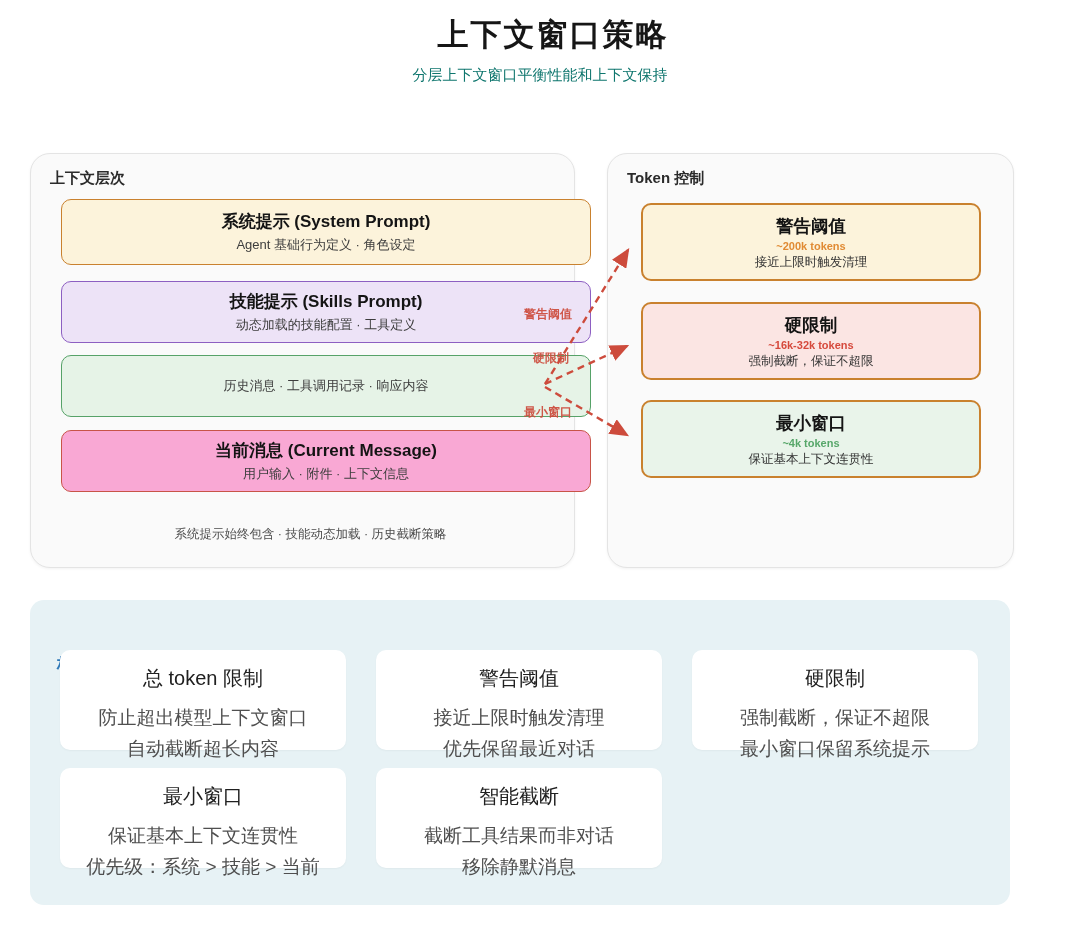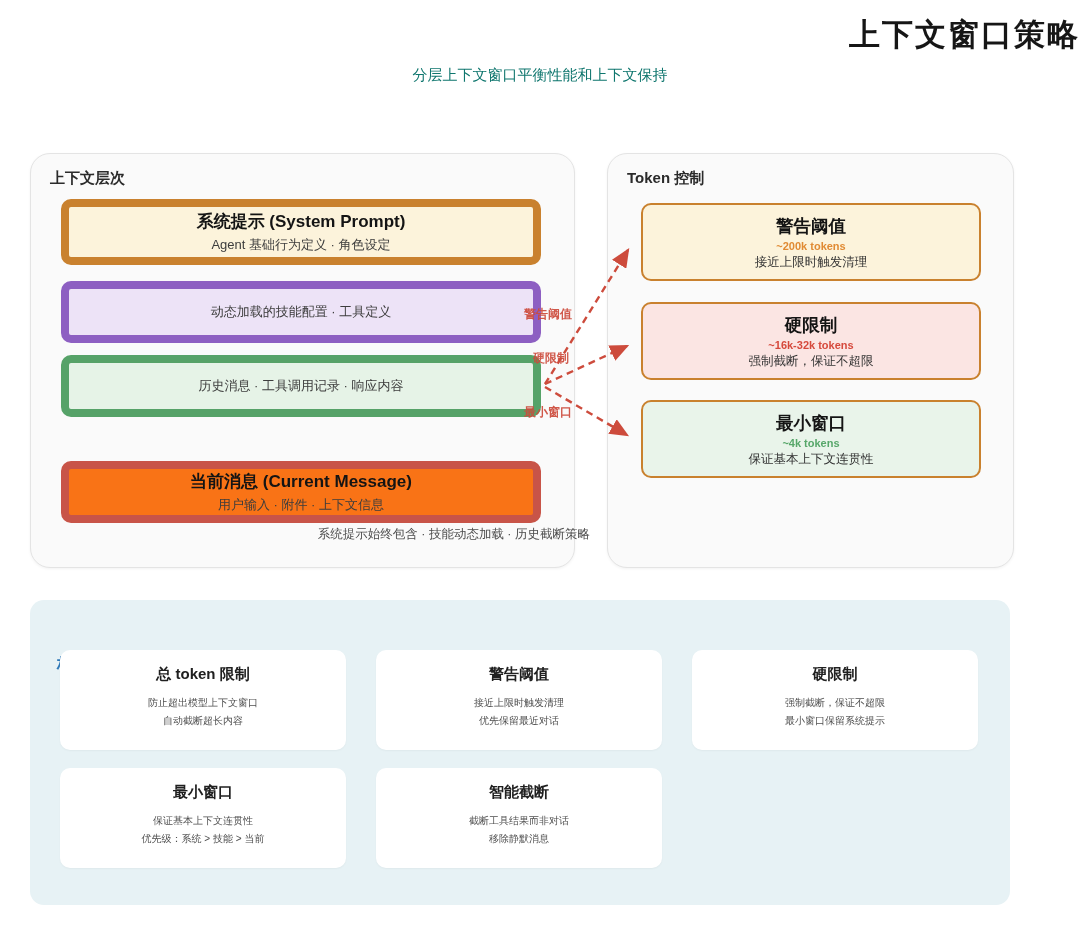--- a/index.html
+++ b/index.html
@@ -6,21 +6,21 @@
   html,body { background:#ffffff; }
   body {
     position:relative;
     width:1080px; height:942px;
     font-family:"Liberation Sans","DejaVu Sans",sans-serif;
     color:#1a1a1a;
     overflow:hidden;
   }
   .page-title {
     position:absolute; top:14px; left:0; width:100%;
-    text-align:right; font-size:31px; font-weight:800; color:#161616;
+    text-align:center; font-size:31px; font-weight:800; color:#161616;
     letter-spacing:2px;
     padding-left:26px;
   }
   .page-subtitle {
     position:absolute; top:66px; left:0; width:100%;
     text-align:center; font-size:15px; color:#0f766e;
   }
   .panel {
     position:absolute;
     background:#fafafa;
@@ -29,34 +29,34 @@
     box-shadow:0 1px 3px rgba(0,0,0,0.05);
   }
   .panel-header {
     position:absolute; top:15px; left:19px;
     font-size:15px; font-weight:600; color:#2b2b2b;
   }
   .panel-left  { left:30px;  top:153px; width:545px; height:415px; }
   .panel-right { left:607px; top:153px; width:407px; height:415px;text-align:right; }
 
   .layer-box {
-    position:absolute; left:30px; width:480px; height:62px;
-    border:8px solid #ec4899; border-radius:10px;
+    position:absolute; left:30px; width:530px; height:62px;
+    border:1px solid #ec4899; border-radius:10px;
     display:flex; flex-direction:column; align-items:center; justify-content:center;
     gap:3px;
   }
   .layer-box .box-title { font-size:17px; font-weight:700; color:#141414; }
   .layer-box .box-desc  { font-size:13px; color:#3d3d3d; }
   .lb1 { top:45px; height:66px; }
   .lb2 { top:127px; }
   .lb3 { top:201px; }
   .lb4 { top:276px; }
   .panel-footnote {
-    position:absolute; top:372px; left:16px; width:100%;
-    text-align:right; font-size:12.5px; color:#4c4c4c;
+    position:absolute; top:372px; left:8px; width:100%;
+    text-align:center; font-size:12.5px; color:#4c4c4c;
   }
 
   .token-box {
     position:absolute; left:33px; width:340px; height:78px;
     border:2px solid #c9812e; border-radius:10px;
     display:flex; flex-direction:column; align-items:center; justify-content:center;
     gap:2px;
   }
   .token-box .box-title   { font-size:17.5px; font-weight:700; color:#141414; }
   .token-box .token-value { font-size:11px; font-weight:600; }
@@ -86,46 +86,47 @@
     position:absolute; left:30px; top:50px; width:918px;
     display:grid; grid-template-columns:repeat(3,1fr);
     column-gap:30px; row-gap:18px;
   }
   .strategy-card {
     height:100px; background:#ffffff; border-radius:10px;
     box-shadow:0 1px 2px rgba(0,0,0,0.04);
     display:flex; flex-direction:column; align-items:center;
     padding-top:15px;
   }
-  .strategy-card .card-title { font-size:15px; font-weight:700; color:#202020; margin-bottom:9px; }
-  .strategy-card .card-line  { font-size:10px; color:#4f4f4f; margin-top:2px; line-height:1.55; }
+  .strategy-card .card-title { font-size:20px; font-weight:400; color:#202020; margin-bottom:9px; }
+  .strategy-card .card-line  { font-size:19px; color:#4f4f4f; margin-top:2px; line-height:1.55; }
 </style>
 </head>
 <body>
 
 <h1 class="page-title">上下文窗口策略</h1>
 <div class="page-subtitle">分层上下文窗口平衡性能和上下文保持</div>
 
 <section class="panel panel-left">
   <div class="panel-header">上下文层次</div>
 
   <div class="layer-box lb1" style="border-color: rgb(201, 129, 46); background-color: rgb(252, 243, 219);">
     <div class="box-title">系统提示 (System Prompt)</div>
     <div class="box-desc">Agent 基础行为定义 · 角色设定</div>
   </div>
 
   <div class="layer-box lb2" style="border-color: rgb(141, 95, 194); background-color: rgb(237, 227, 247);">
+    <div class="box-title">技能提示 (Skills Prompt)</div>
     <div class="box-desc">动态加载的技能配置 · 工具定义</div>
   </div>
 
   <div class="layer-box lb3" style="border-color: rgb(86, 162, 104); background-color: rgb(230, 243, 231);">
     <div class="box-desc">历史消息 · 工具调用记录 · 响应内容</div>
   </div>
 
-  <div class="layer-box lb4" style="border-color: rgb(200, 84, 72); background-color: #f97316; margin-top: 31px;">
+  <div class="layer-box lb4" style="border-color: rgb(200, 84, 72); background-color: #f9a8d4;">
     <div class="box-title">当前消息 (Current Message)</div>
     <div class="box-desc">用户输入 · 附件 · 上下文信息</div>
   </div>
 
   <div class="panel-footnote">系统提示始终包含 · 技能动态加载 · 历史截断策略</div>
 </section>
 
 <section class="panel panel-right">
   <div class="panel-header">Token 控制</div>
 

